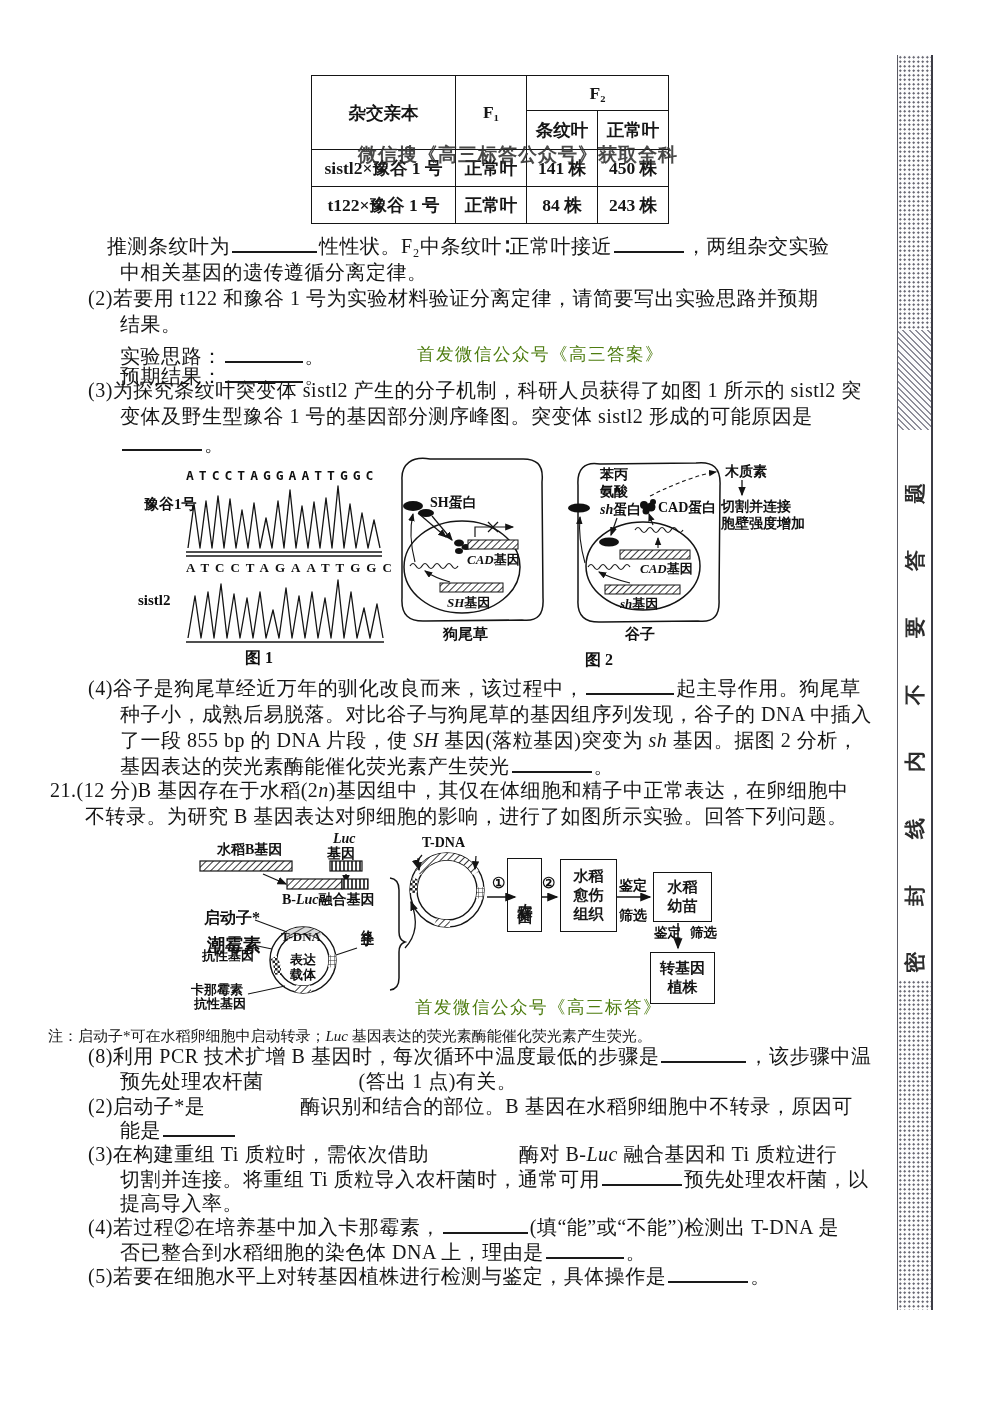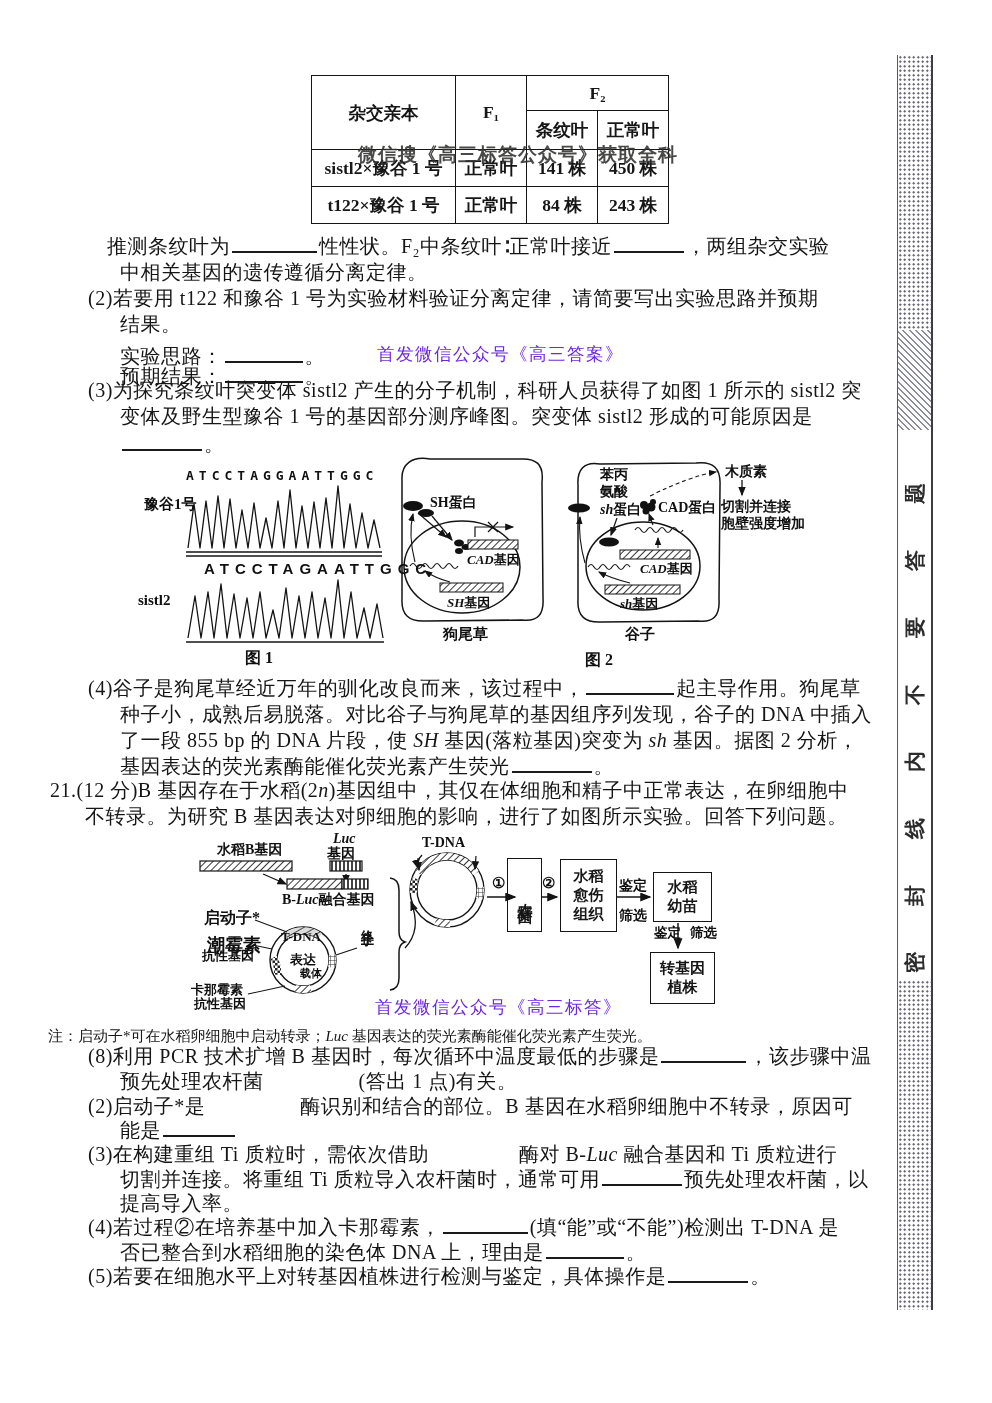--- a/index.html
+++ b/index.html
@@ -9,21 +9,21 @@
   .line .blank{display:inline-block;height:15px;border-bottom:2px solid #1a1a1a;margin:0 2px;}
   .line .gap{display:inline-block;height:2px;}
   .it{font-style:italic;}
   .small{font-size:15px;letter-spacing:0;font-family:Liberation Serif, serif;}
   
   .extable{position:absolute;left:311px;top:75px;border-collapse:collapse;table-layout:fixed;}
   .extable td,.extable th{border:1.7px solid #151515;text-align:center;vertical-align:middle;
       font-size:17.5px;font-weight:600;padding:0;}
   .overlay-wm{position:absolute;font-size:19px;color:#30302f;opacity:.88;white-space:nowrap;
       letter-spacing:1px;font-weight:600;}
-  .red-wm{position:absolute;font-size:17.5px;color:#6d28d9;white-space:nowrap;letter-spacing:1.5px;}
+  .red-wm{position:absolute;font-size:17.5px;color:#4d7c0f;white-space:nowrap;letter-spacing:1.5px;margin-left:40px;}
   
   .figwrap{position:absolute;}
   .flabel{position:absolute;white-space:nowrap;color:#101010;font-weight:600;}
   .dbox{position:absolute;border:1.8px solid #141414;display:flex;align-items:center;
         justify-content:center;text-align:center;font-weight:600;}
   .dbox .bl{display:block;line-height:19px;font-size:15px;}
   .vtext{writing-mode:vertical-rl;text-orientation:upright;letter-spacing:3px;}
   
   .strip{position:absolute;left:897px;top:55px;width:36px;height:1255px;
          border-left:1.5px solid #5a5a63;border-right:2.5px solid #3c3c45;box-sizing:border-box;}
@@ -169,21 +169,21 @@
       <path d="M458,117 q3,-5 6,0 t6,0 t6,0 t6,0 t6,0 t6,0 t6,0" stroke="#141414" stroke-width="1.2" fill="none"></path>
       <rect x="475" y="135" width="75" height="9" fill="url(#h1)" stroke="#141414" stroke-width="1"></rect>
       <path d="M500,133 Q480,128 469,122" stroke="#141414" stroke-width="1.1" fill="none" marker-end="url(#ah)"></path>
       <path d="M455,113 Q448,88 450,67" stroke="#141414" stroke-width="1.1" fill="none" marker-end="url(#ah)"></path>
     </g>
   </svg>
 
   <div class="flabel" style="left:14px;top:45px;font-size:15px">豫谷1号</div>
   <div class="flabel" style="left:56px;top:18px;font-size:13px;font-family:'DejaVu Sans Mono',monospace;letter-spacing:5px">ATCCTAGGAATTGGC</div>
   <div class="flabel" style="left:8px;top:142px;font-size:15px">sistl2</div>
-  <div class="flabel" style="left:74px;top:110px;font-size:15px;font-family:Liberation Sans, sans-serif;letter-spacing:6px">ATCCTAGAATTGGC</div>
+  <div class="flabel" style="left:56px;top:110px;font-size:13px;font-family:Liberation Serif, serif;letter-spacing:6px">ATCCTAGAATTGGC</div>
   <div class="flabel" style="left:115px;top:198px;font-size:16px">图 1</div>
 
   <div class="flabel" style="left:300px;top:44px;font-size:14px">SH蛋白</div>
   <div class="flabel" style="left:337px;top:101px;font-size:13px"><span class="it">CAD</span><span>基因</span></div>
   <div class="flabel" style="left:317px;top:144px;font-size:13px"><span class="it">SH</span><span>基因</span></div>
   <div class="flabel" style="left:313px;top:175px;font-size:15px">狗尾草</div>
 
   <div class="flabel" style="left:470px;top:16px;font-size:14px">苯丙</div>
   <div class="flabel" style="left:470px;top:33px;font-size:14px">氨酸</div>
   <div class="flabel" style="left:470px;top:51px;font-size:14px"><span class="it">sh</span><span>蛋白</span></div>
@@ -255,21 +255,21 @@
   <div class="flabel" style="left:152px;top:17px;font-size:14px">基因</div>
   <div class="flabel" style="left:107px;top:63px;font-size:14px"><span>B-</span><span class="it">Luc</span><span>融合基因</span></div>
   <div class="flabel" style="left:29px;top:80px;font-size:16px">启动子*</div>
   <div class="flabel" style="left:32px;top:105px;font-size:18px">潮霉素</div>
   <div class="flabel" style="left:27px;top:119px;font-size:13px">抗性基因</div>
   <div class="flabel" style="left:16px;top:153px;font-size:13px">卡那霉素</div>
   <div class="flabel" style="left:19px;top:167px;font-size:13px">抗性基因</div>
   <div class="flabel vtext" style="left:183px;top:92px;font-size:13px;letter-spacing:2px">终止子</div>
   <div class="flabel" style="left:106px;top:101px;font-size:13px">T-DNA</div>
   <div class="flabel" style="left:115px;top:123px;font-size:13px">表达</div>
-  <div class="flabel" style="left:125px;top:138px;font-size:11px">载体</div>
+  <div class="flabel" style="left:115px;top:138px;font-size:13px">载体</div>
   <div class="flabel" style="left:247px;top:7px;font-size:14px">T-DNA</div>
   <div class="flabel" style="left:317px;top:46px;font-size:15px">①</div>
   <div class="flabel" style="left:367px;top:46px;font-size:15px">②</div>
 
   <div class="dbox" style="left:332px;top:30px;width:33px;height:72px">
     <span class="vtext" style="font-size:15px">农杆菌</span>
   </div>
   <div class="dbox" style="left:385px;top:31px;width:55px;height:71px">
     <span>
         <span class="bl">水稻</span>

